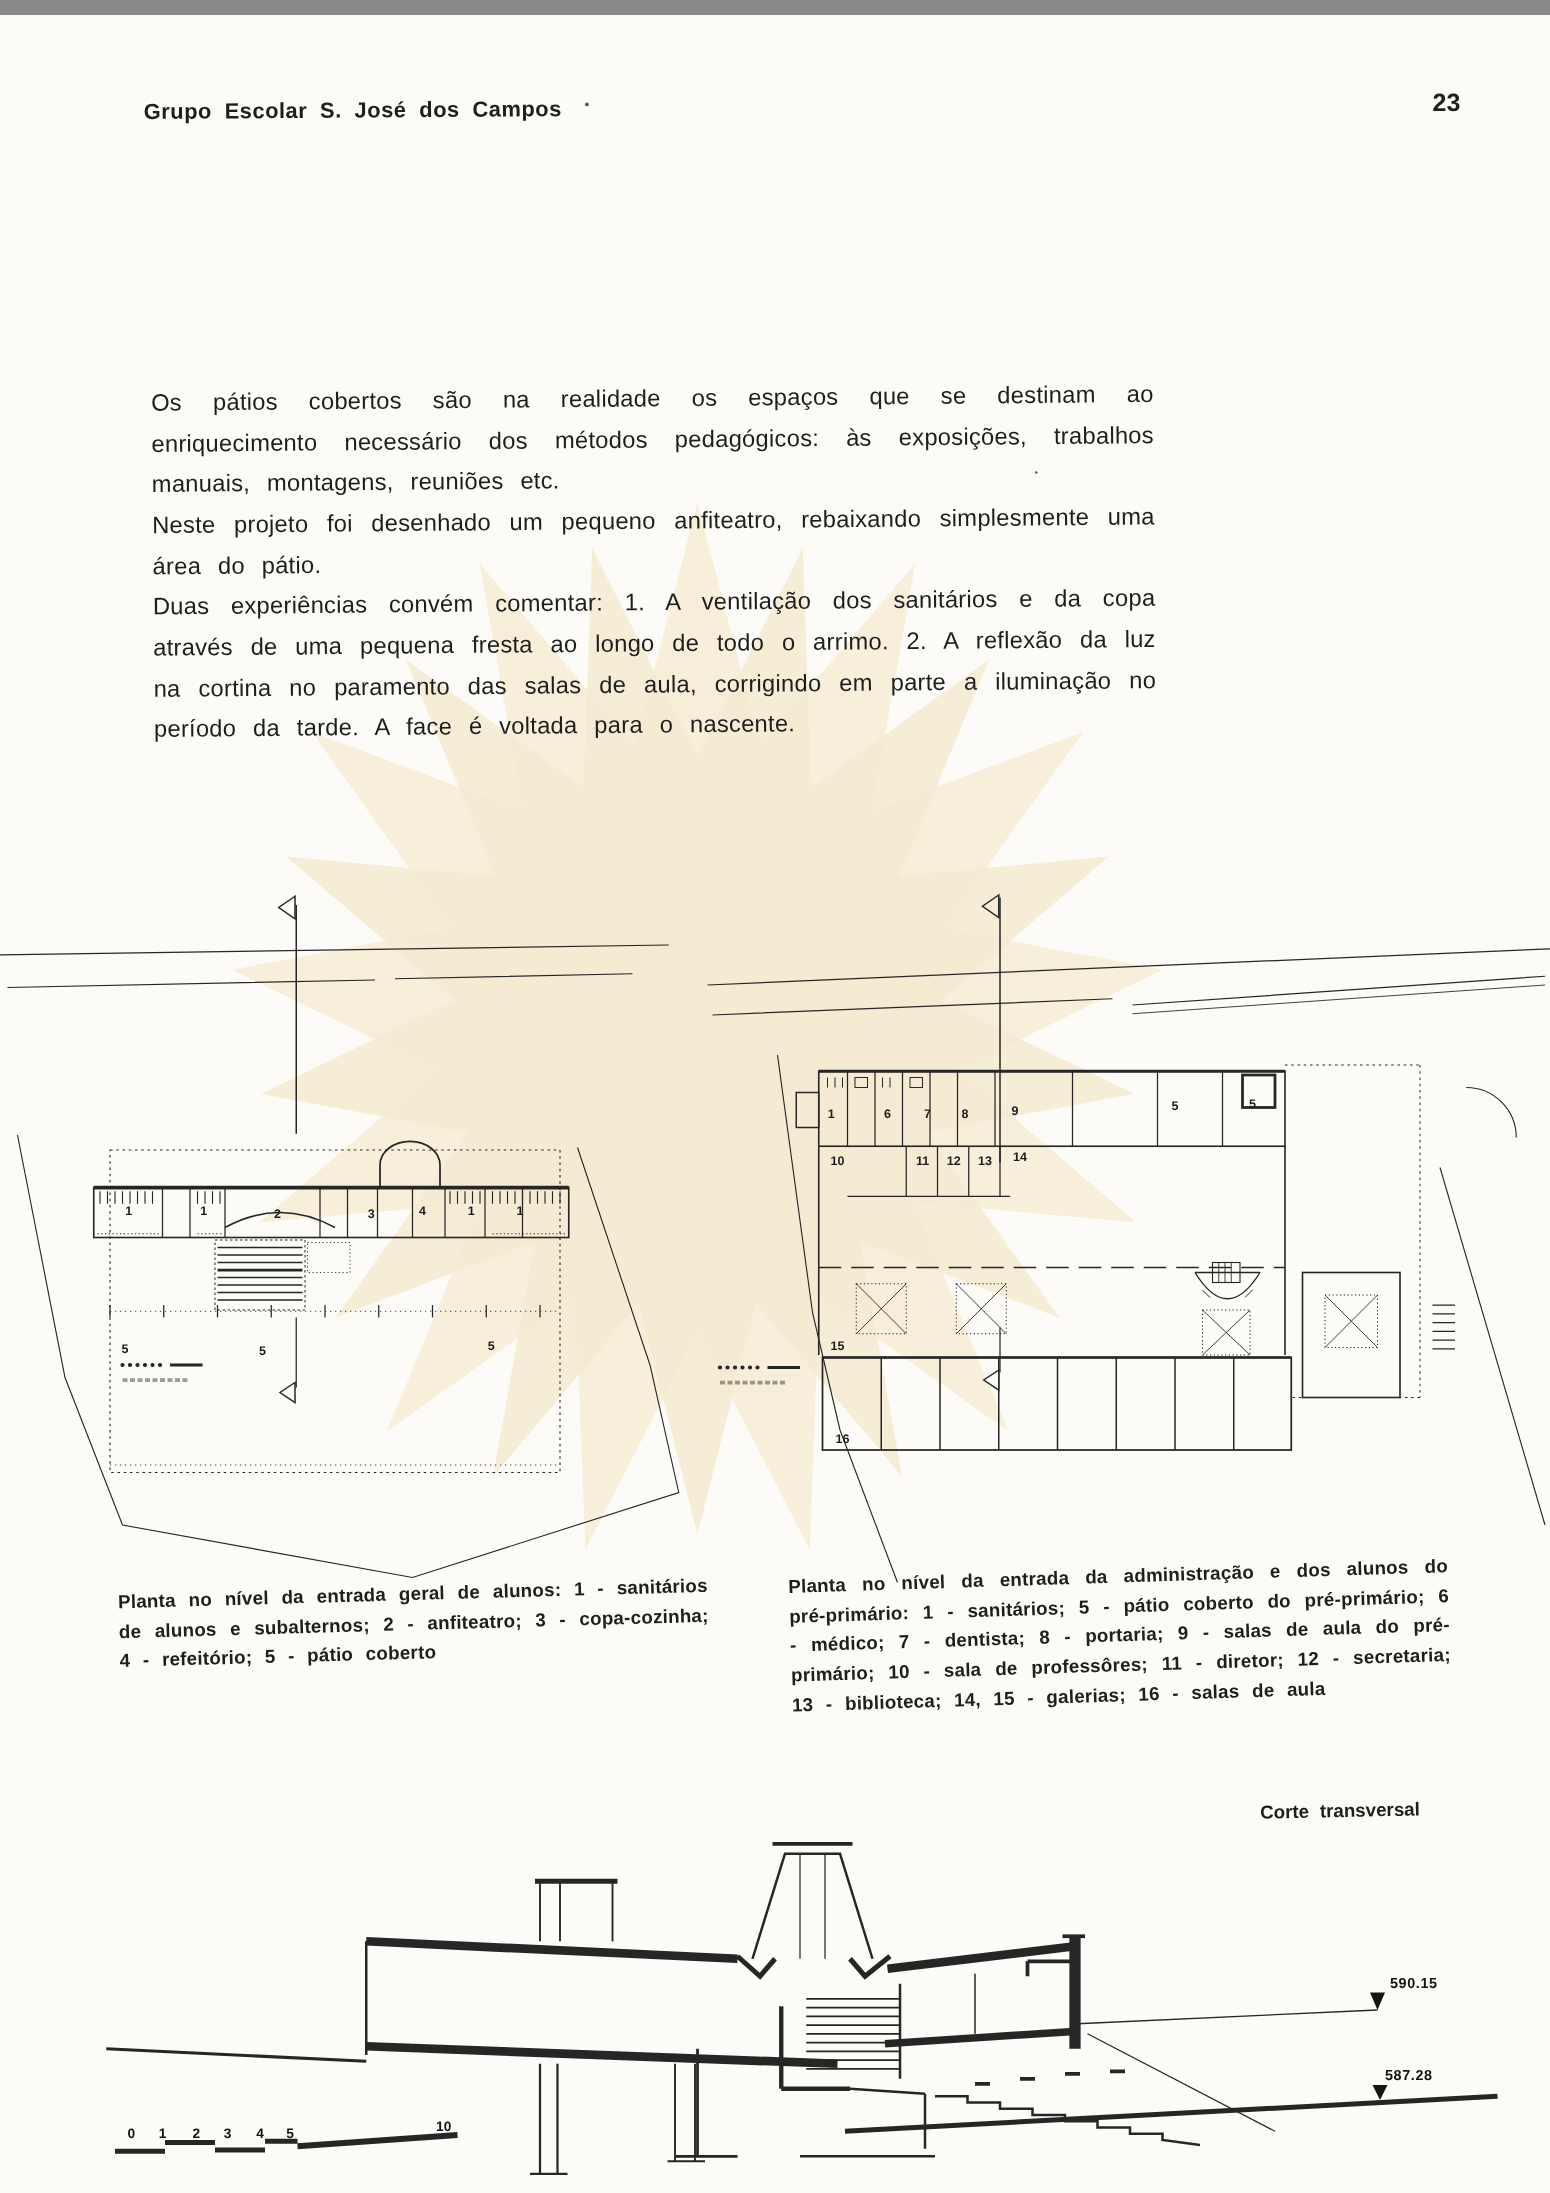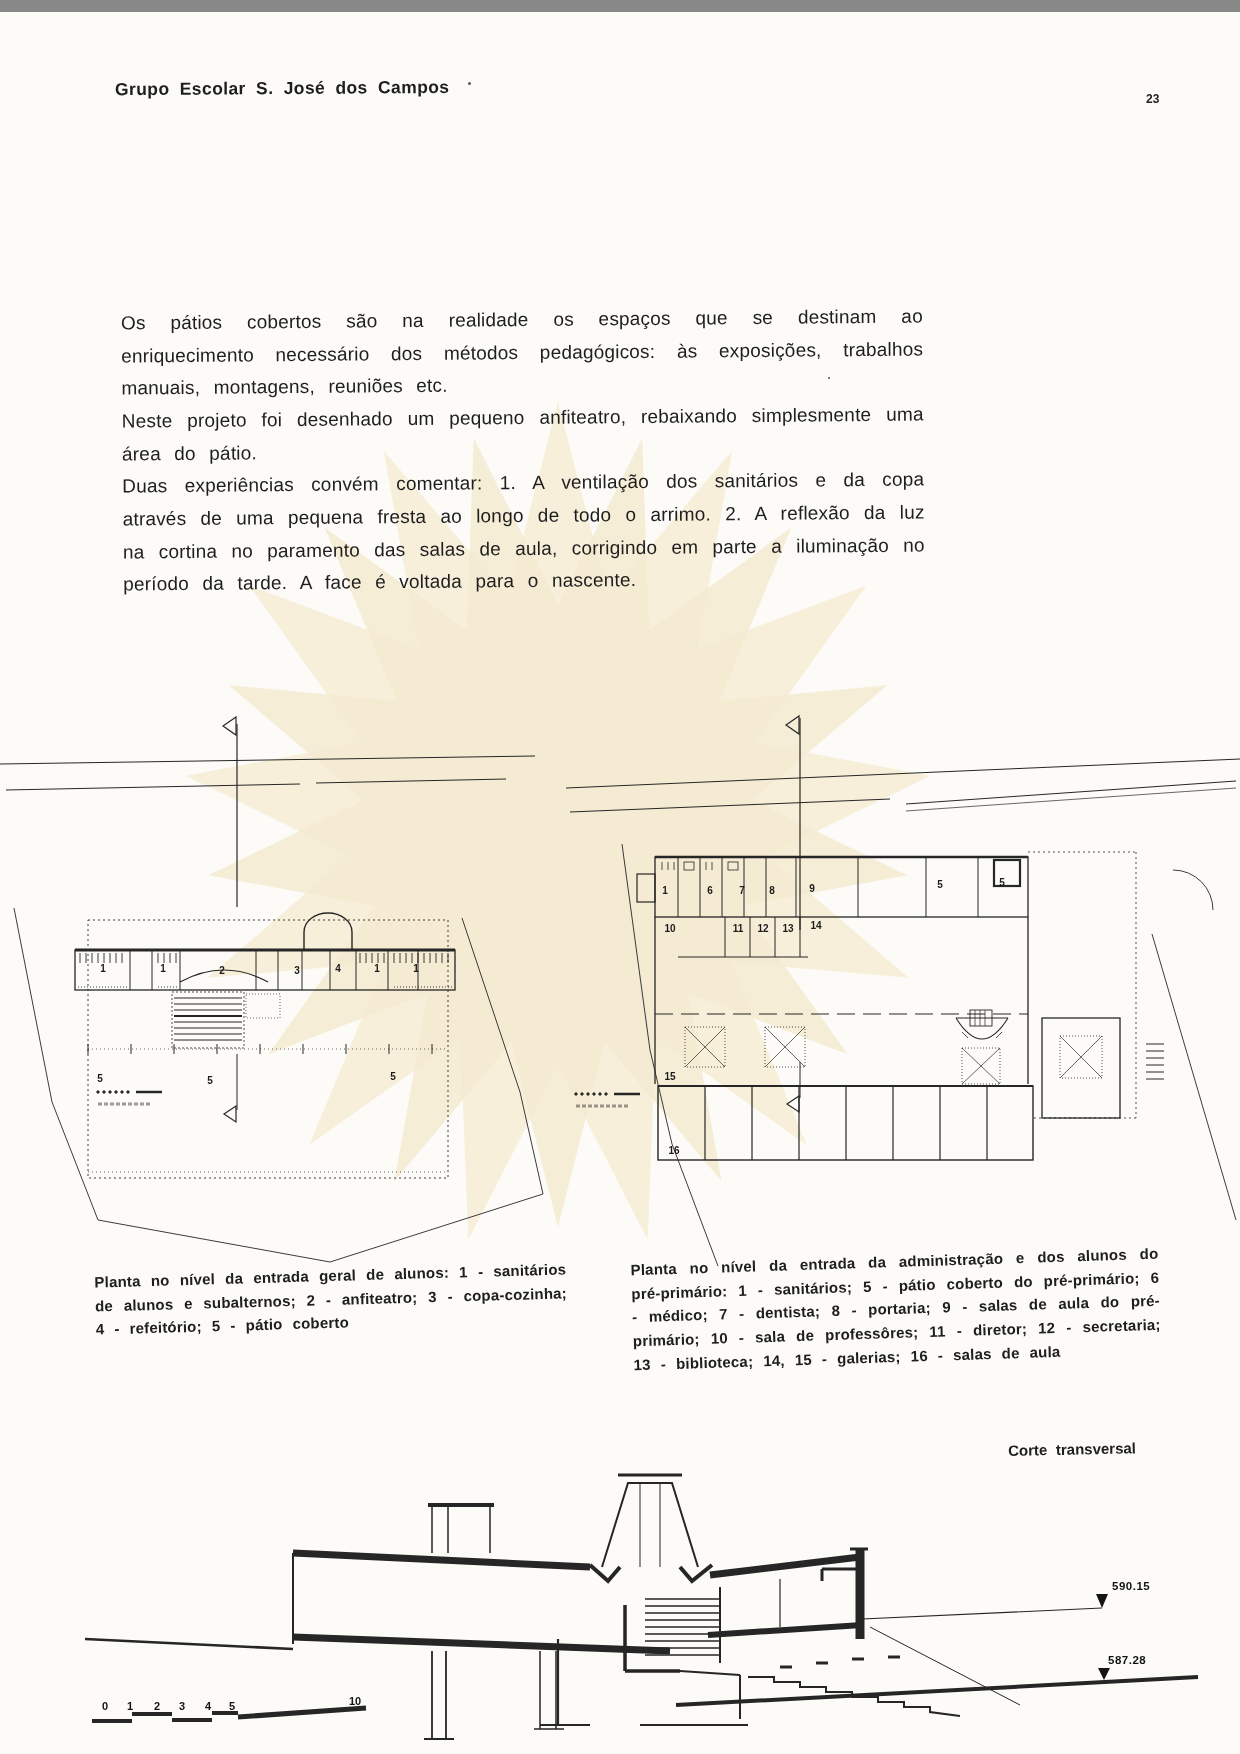--- a/index.html
+++ b/index.html
@@ -13,22 +13,22 @@
     color:#1e1e1e;
     padding-left:48px;
   }
   .watermark{position:absolute;left:0;top:0;width:1240px;height:1754px;}
   .hdr-title{
     position:absolute;left:115px;top:66px;
     font-size:17.5px;font-weight:bold;letter-spacing:.4px;word-spacing:5px;
     transform:rotate(-.4deg);
   }
   .hdr-pageno{
-    position:absolute;left:1146px;top:80px;
-    font-size:12px;font-weight:bold;
+    position:absolute;left:1146px;top:60px;
+    font-size:20px;font-weight:bold;
   }
   .bodytext{
     position:absolute;left:122px;top:292px;width:802px;
     font-size:19px;line-height:1.72;word-spacing:.42em;letter-spacing:.2px;
     text-align:justify;transform:rotate(-.5deg);
   }
   .bodytext p{margin:0;}
   .caption{
     position:absolute;
     font-size:15px;font-weight:bold;line-height:1.58;

